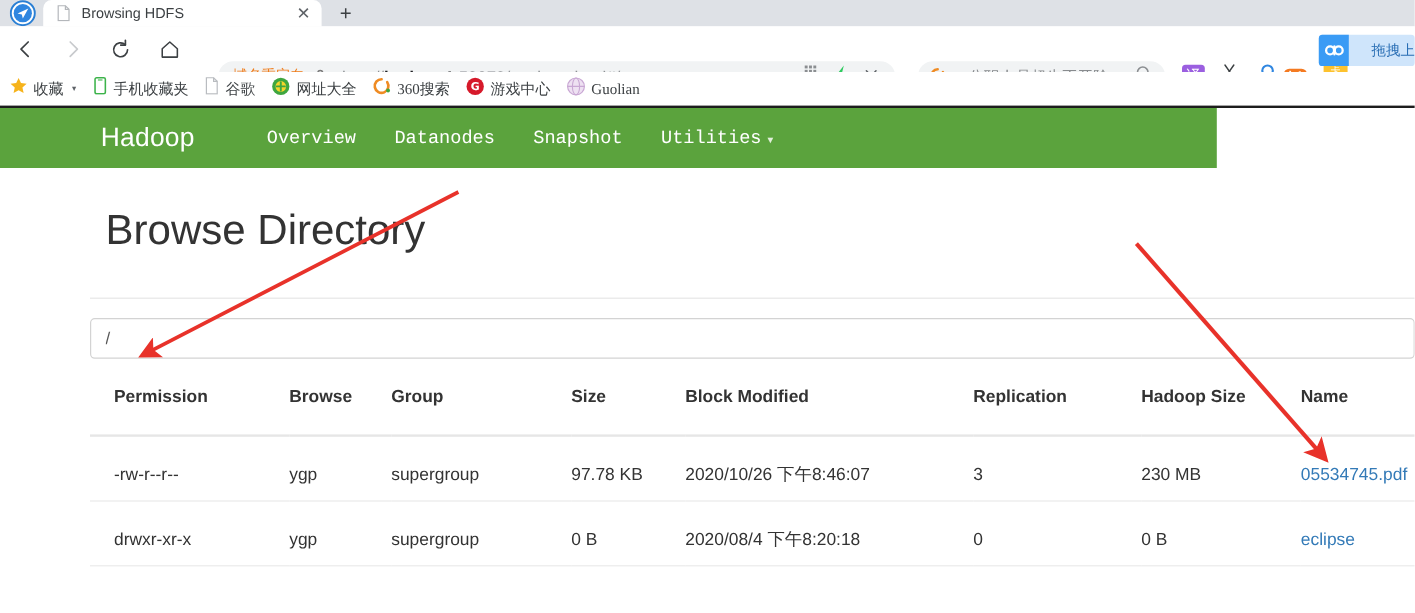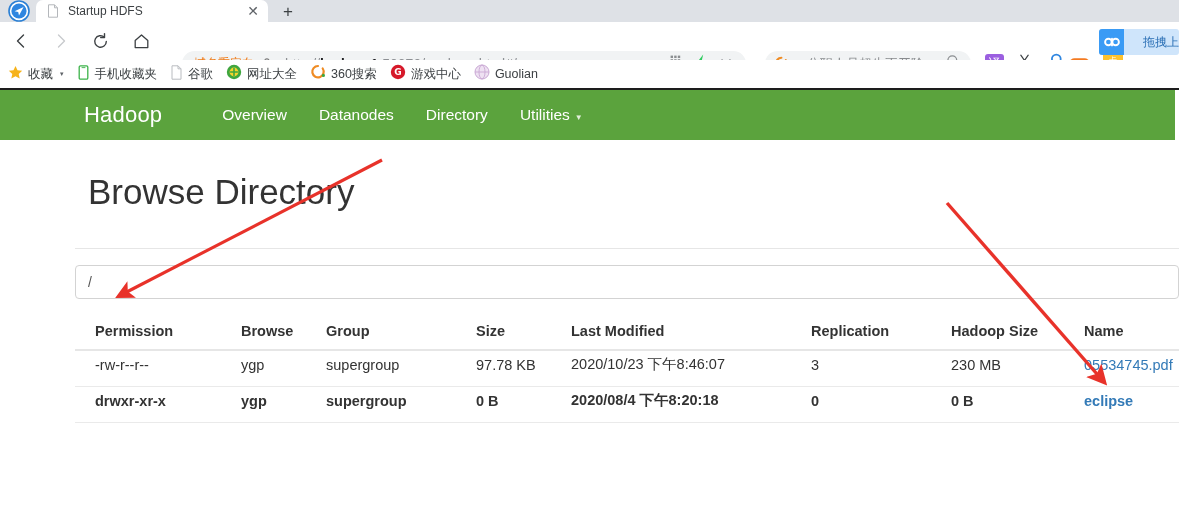--- a/index.html
+++ b/index.html
@@ -99,38 +99,38 @@
 
   
   .bookmark-bar {
     position: absolute; left: 0; top: 60px; width: 1179px; height: 28px;
     background: #ffffff; display: flex; align-items: center;
   }
   .bm {
     display: flex; align-items: center; height: 22px; padding: 0 5px; margin-left: 3px;
   }
   .bm-label { font-size: 12.5px; color: #3c4043; margin-left: 5px; white-space: nowrap;
-    font-family: Liberation Sans, sans-serif; }
+    font-family: Liberation Serif, serif; }
   .bm-caret { font-size: 7px; color: #5f6368; margin-left: 7px; }
 
   
   .page {
     position: absolute; left: 0; top: 88px; width: 1179px; height: 423px;
     background: #ffffff; border-top: 2px solid #1d1d1d; overflow: hidden;
   }
   .navbar {
-    position: absolute; left: 0; top: 0; width: 1175px; height: 50px;
+    position: absolute; left: 0; top: 0; width: 1014px; height: 50px;
     background: #5ba33d;
     display: flex; align-items: center;
   }
   .navbar-brand {
     color: #ffffff; font-size: 22px; margin-left: 84px; letter-spacing: 0.2px;
     font-family: "Liberation Sans", sans-serif;
   }
-  .nav-links { display: flex; align-items: center; margin-left: 44px; gap: 0px; }
+  .nav-links { display: flex; align-items: center; margin-left: 44px; gap: 0px; font-family: Liberation Mono, monospace; }
   .nav-link {
     color: #ffffff; font-size: 15.5px; padding: 0 16px; white-space: nowrap;
   }
   .nav-caret { font-size: 8px; color: #e2efdb; margin-left: 5px; }
 
   .container { position: absolute; left: 0; top: 50px; width: 1179px; }
   .page-title {
     position: absolute; left: 88px; top: 32px; font-size: 35px; color: #333333;
     font-weight: normal; margin: 0; white-space: nowrap;
   }
@@ -143,28 +143,28 @@
     border: 1px solid #d3d3d3; border-radius: 4px; box-sizing: border-box;
     background: #ffffff; font-size: 14px; color: #555; padding: 0 12px;
     font-family: "Liberation Sans", sans-serif; outline: none;
   }
 
   .fs-table {
     position: absolute; left: 75px; top: 175px; width: 1104px;
     border-collapse: collapse; font-size: 14.5px;
   }
   .fs-table th {
-    text-align: left; font-weight: bold; color: #333; padding: 8px 0 10px 0;
+    text-align: left; font-weight: bold; color: #333; padding: 8px 0 23px 0;
     border-bottom: 2px solid #e6e6e6; font-size: 14.5px;
   }
   .fs-table td {
-    text-align: left; color: #333; padding: 4px 0 12px 0;
+    text-align: left; color: #333; padding: 22px 0 12px 0;
     border-bottom: 1px solid #eaeaea; font-size: 14.5px; white-space: nowrap;
   }
-  .fs-table tbody tr:last-child td { border-bottom: 1px solid #eaeaea; font-weight: bold; }
+  .fs-table tbody tr:last-child td { border-bottom: 1px solid #eaeaea; }
   .col-perm  { width: 146px; padding-left: 20px !important; }
   .col-owner { width: 85px; }
   .col-group { width: 150px; margin-left: 36px; }
   .col-size  { width: 95px; }
   .col-mod   { width: 240px; }
   .col-repl  { width: 140px; }
   .col-block { width: 133px; }
   .col-name  { }
   .namelink { color: #337ab7; text-decoration: none; }
 
@@ -185,21 +185,21 @@
       </svg>
     </div>
 
     <div class="tab-active">
       <span class="tab-favicon">
         <svg width="14" height="14" viewBox="0 0 14 14">
           <path d="M2.5 0.8 h6 l3 3 v9.4 h-9 z" fill="#ffffff" stroke="#b4b7bb" stroke-width="1"></path>
           <path d="M8.5 0.8 v3 h3" fill="none" stroke="#b4b7bb" stroke-width="1"></path>
         </svg>
       </span>
-      <span class="tab-title">Startup HDFS</span>
+      <span class="tab-title">Browsing HDFS</span>
       <span class="tab-close">✕</span>
     </div>
 
     <div class="tab-new">+</div>
   </div>
 
   <div class="chrome-toolbar">
 
     <div class="nav-btn" style="left:8px">
       <svg width="18" height="18" viewBox="0 0 18 18">
@@ -409,51 +409,51 @@
     </div>
   </div>
 
   <div class="page">
 
     <div class="navbar">
       <span class="navbar-brand">Hadoop</span>
       <span class="nav-links">
         <span class="nav-link"><span>Overview</span></span>
         <span class="nav-link"><span>Datanodes</span></span>
-        <span class="nav-link"><span>Directory</span></span>
+        <span class="nav-link"><span>Snapshot</span></span>
         <span class="nav-link"><span>Utilities</span><span class="nav-caret">▼</span></span>
       </span>
     </div>
 
     <div class="container">
       <h1 class="page-title">Browse Directory</h1>
       <div class="hr-top"></div>
 
       <input class="path-input" type="text" value="/" style="">
 
       <table class="fs-table">
         <thead>
           <tr>
             <th class="col-perm">Permission</th>
             <th class="col-owner">Browse</th>
             <th class="col-group">Group</th>
             <th class="col-size">Size</th>
-            <th class="col-mod">Last Modified</th>
+            <th class="col-mod">Block Modified</th>
             <th class="col-repl">Replication</th>
             <th class="col-block">Hadoop Size</th>
             <th class="col-name">Name</th>
           </tr>
         </thead>
         <tbody>
           <tr>
             <td class="col-perm">-rw-r--r--</td>
             <td class="col-owner">ygp</td>
             <td class="col-group">supergroup</td>
             <td class="col-size">97.78 KB</td>
-            <td class="col-mod">2020/10/23 下午8:46:07</td>
+            <td class="col-mod">2020/10/26 下午8:46:07</td>
             <td class="col-repl">3</td>
             <td class="col-block">230 MB</td>
             <td class="col-name"><a class="namelink" href="#">05534745.pdf</a></td>
           </tr>
           <tr>
             <td class="col-perm">drwxr-xr-x</td>
             <td class="col-owner">ygp</td>
             <td class="col-group">supergroup</td>
             <td class="col-size">0 B</td>
             <td class="col-mod">2020/08/4 下午8:20:18</td>

